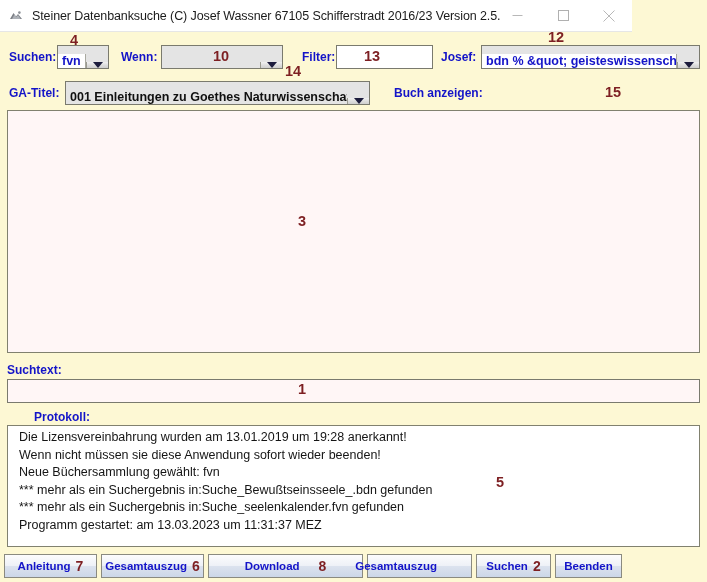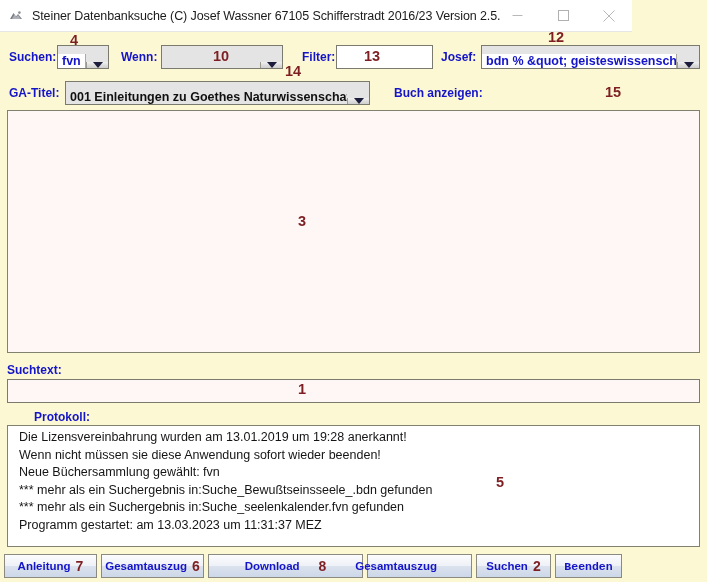--- a/index.html
+++ b/index.html
@@ -304,18 +304,18 @@
       <span class="bn" style="margin-left:14px;">8</span>
     </div>
     <div class="btn" style="width:105px;gap:39px;">
       <span>Gesamtauszug</span>
       <span class="bn">9</span>
     </div>
     <div class="btn" style="width:75px;">
       <span>Suchen</span>
       <span class="bn">2</span>
     </div>
-    <div class="btn" style="width:67px;font-family:Liberation Mono, monospace;">
+    <div class="btn" style="width:67px;">
       <span>Beenden</span>
     </div>
   </div>
 
 </div>
 
 </body></html>

